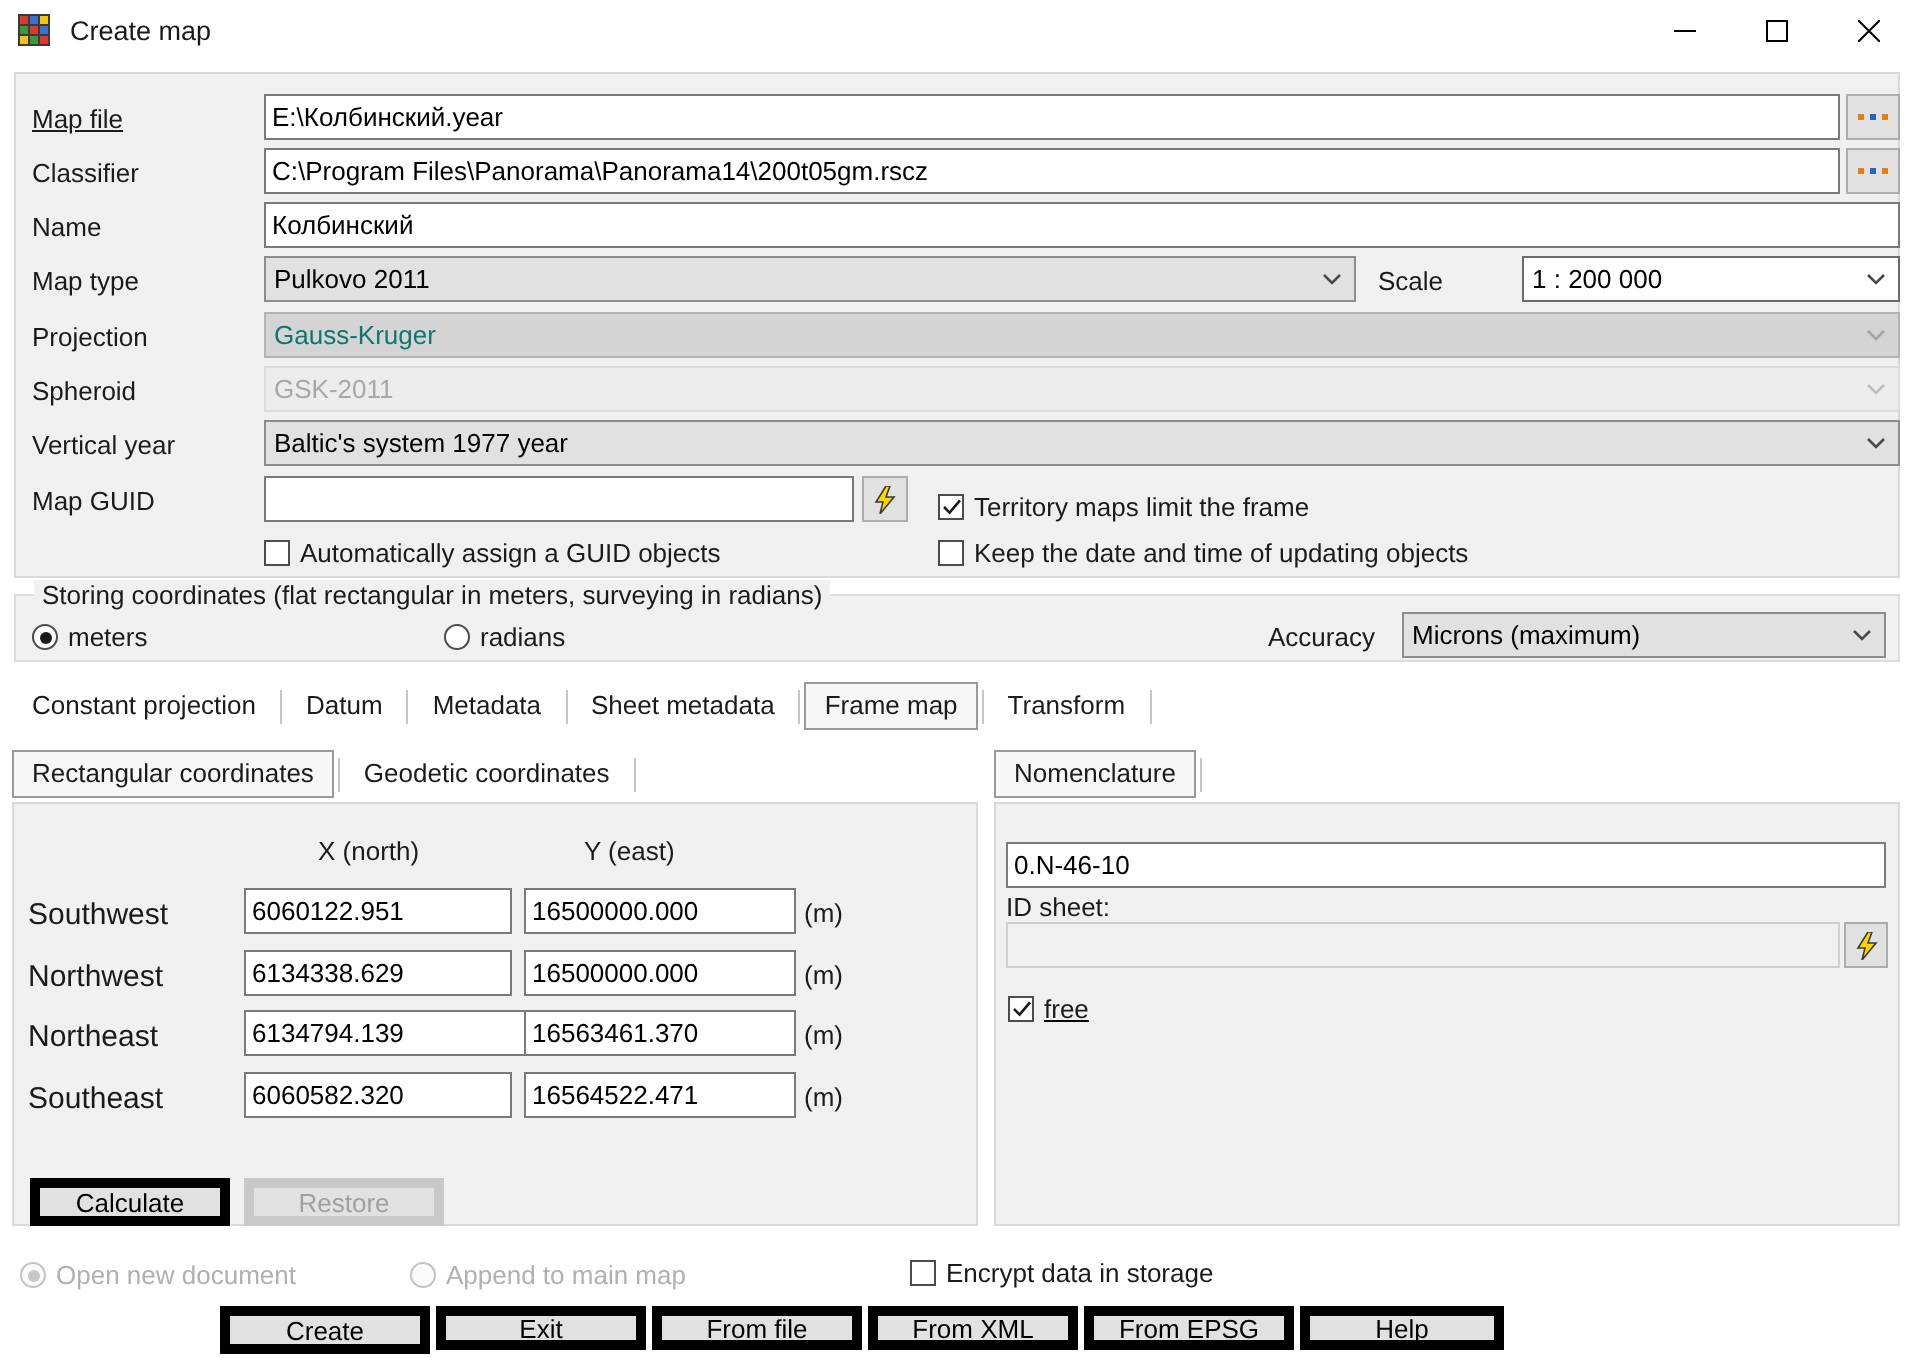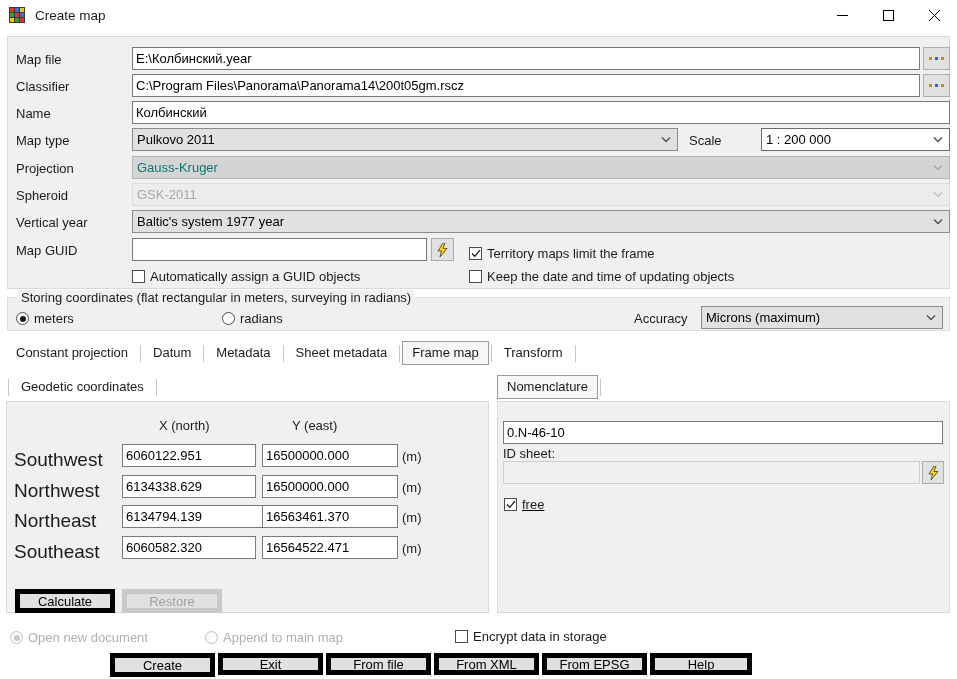--- a/index.html
+++ b/index.html
@@ -201,21 +201,21 @@
   }
 
   .content-panel {
     position: absolute;
     box-sizing: border-box;
     background: #f0f0f0;
     border: 1px solid #d9d9d9;
   }
 
   .coordhdr { position: absolute; font-size: 13px; color: #1b1b1b; }
-  .rowlabel { position: absolute; font-size: 19px; color: #1b1b1b; }
+  .rowlabel { position: absolute; font-size: 15px; color: #1b1b1b; }
   .munit { position: absolute; font-size: 13px; color: #1b1b1b; }
 </style>
 </head>
 <body>
 
 <div class="titlebar">
   <div class="title-icon">
     <i style="background:#d93a2b"></i>
       <i style="background:#3b6fd4"></i>
       <i style="background:#f2c413"></i>
@@ -243,21 +243,21 @@
           <line x1="0" y1="0" x2="11" y2="11" stroke="#000" stroke-width="1"></line>
           <line x1="11" y1="0" x2="0" y2="11" stroke="#000" stroke-width="1"></line>
         </svg>
     </div>
   </div>
 </div>
 
 <div class="panel" style="left:7px; top:36px; width:943px; height:253px;">
 </div>
 
-<div class="lbl" style="position:absolute; left:16px; top:52px;">Map file</div>
+<div class="lbl" style="position:absolute; left:16px; top:52px;text-decoration:underline;">Map file</div>
 <div class="tbox" style="position:absolute; left:132px; top:47px; width:788px;">E:\Колбинский.year</div>
 <div class="dotsbtn" style="position:absolute; left:923px; top:47px; width:27px; height:23px;">
   <i style="background:#e08214"></i>
     <i style="background:#2a63c6"></i>
     <i style="background:#e08214"></i>
 </div>
 
 <div class="lbl" style="position:absolute; left:16px; top:79px;">Classifier</div>
 <div class="tbox" style="position:absolute; left:132px; top:74px; width:788px;">C:\Program Files\Panorama\Panorama14\200t05gm.rscz</div>
 <div class="dotsbtn" style="position:absolute; left:923px; top:74px; width:27px; height:23px;">
@@ -377,20 +377,21 @@
   <div class="tabsep"></div>
   <div class="tab">Sheet metadata</div>
   <div class="tabsep"></div>
   <div class="tab sel">Frame map</div>
   <div class="tabsep"></div>
   <div class="tab">Transform</div>
   <div class="tabsep"></div>
 </div>
 
 <div class="tabstrip" style="left:6px; top:375px;">
+  <div class="tab sel">Rectangular coordinates</div>
   <div class="tabsep"></div>
   <div class="tab">Geodetic coordinates</div>
   <div class="tabsep"></div>
 </div>
 
 <div class="tabstrip" style="left:497px; top:375px;">
   <div class="tab sel">Nomenclature</div>
   <div class="tabsep"></div>
 </div>
 

